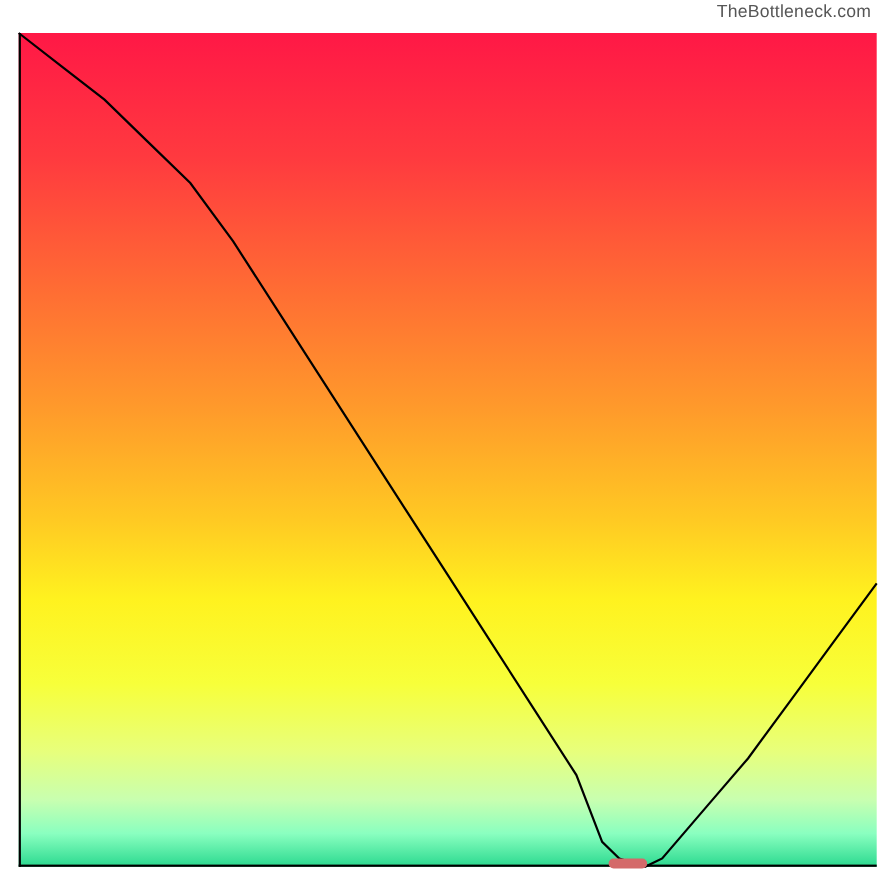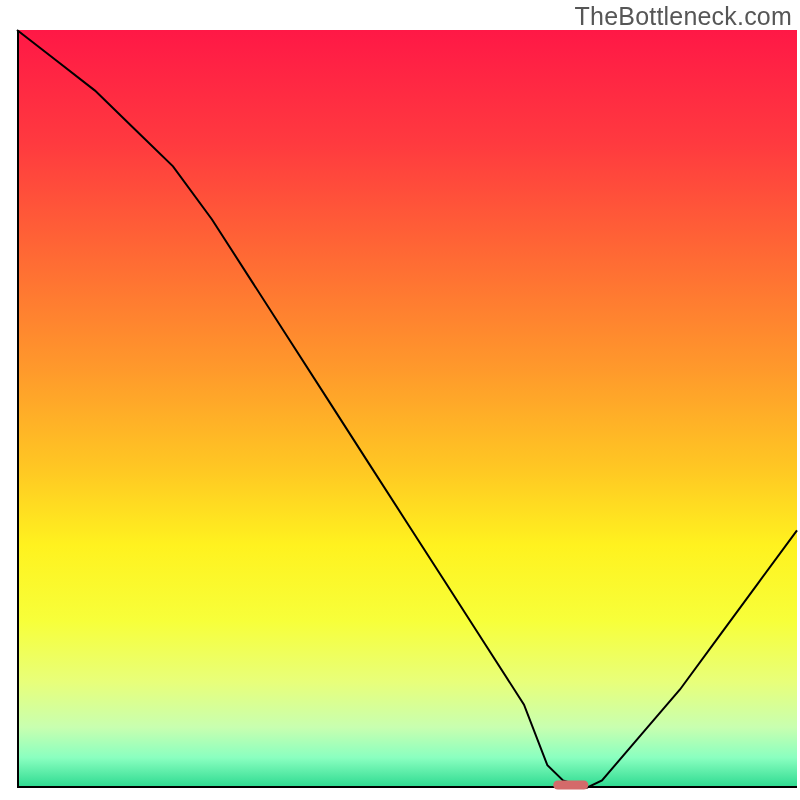--- a/index.html
+++ b/index.html
@@ -12,21 +12,21 @@
   }
   .container {
     position: relative;
     width: 800px;
     height: 800px;
   }
   .watermark {
     position: absolute;
     top: 2px;
     right: 8px;
-    font-size: 25px;
+    font-size: 16px;
     font-weight: 500;
     color: #565656;
     letter-spacing: 0.2px;
   }
   svg.plot {
     position: absolute;
     left: 0;
     top: 0;
     width: 800px;
     height: 800px;

